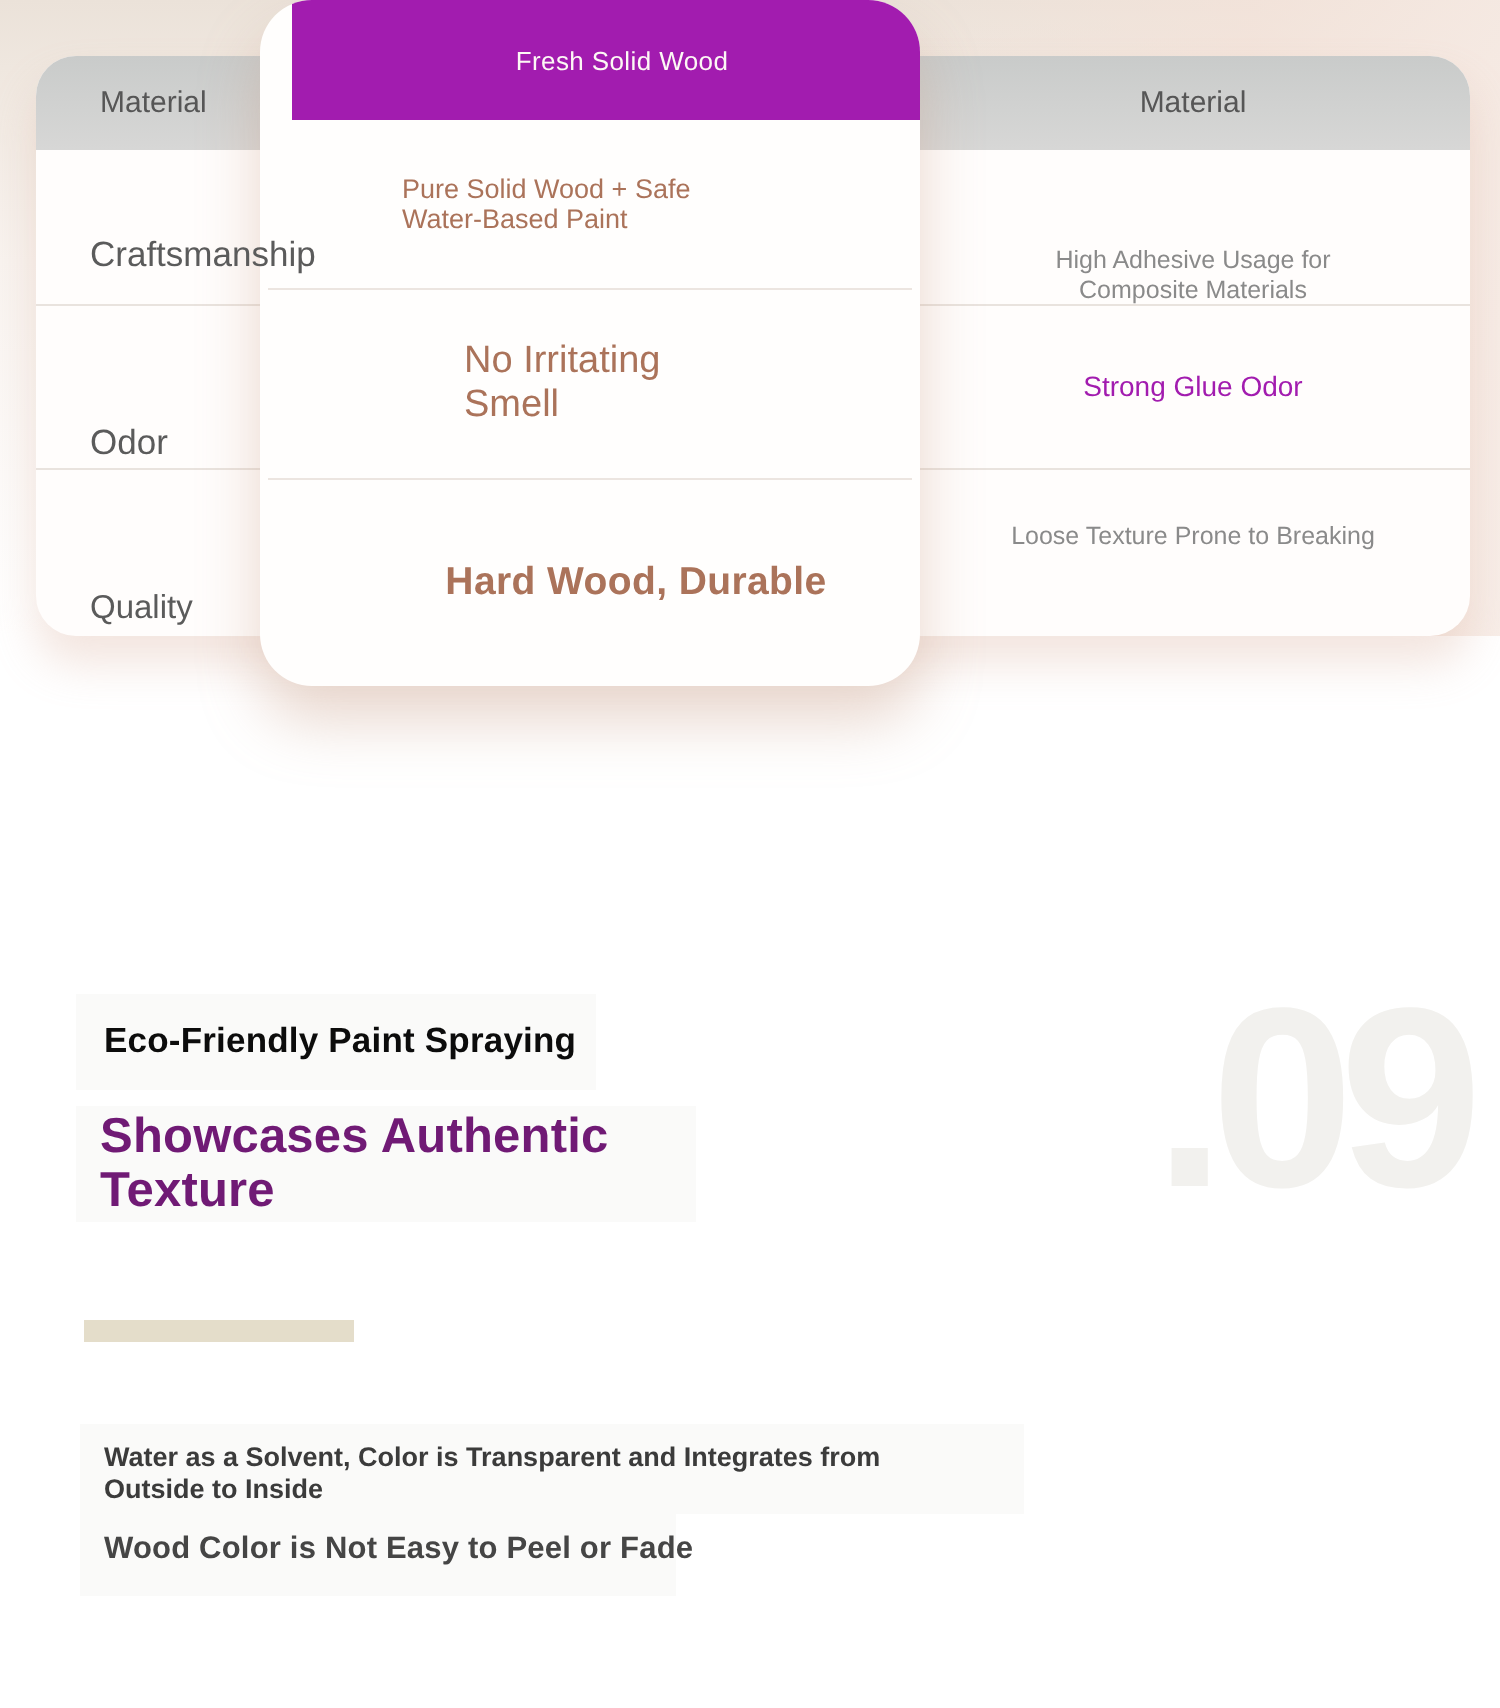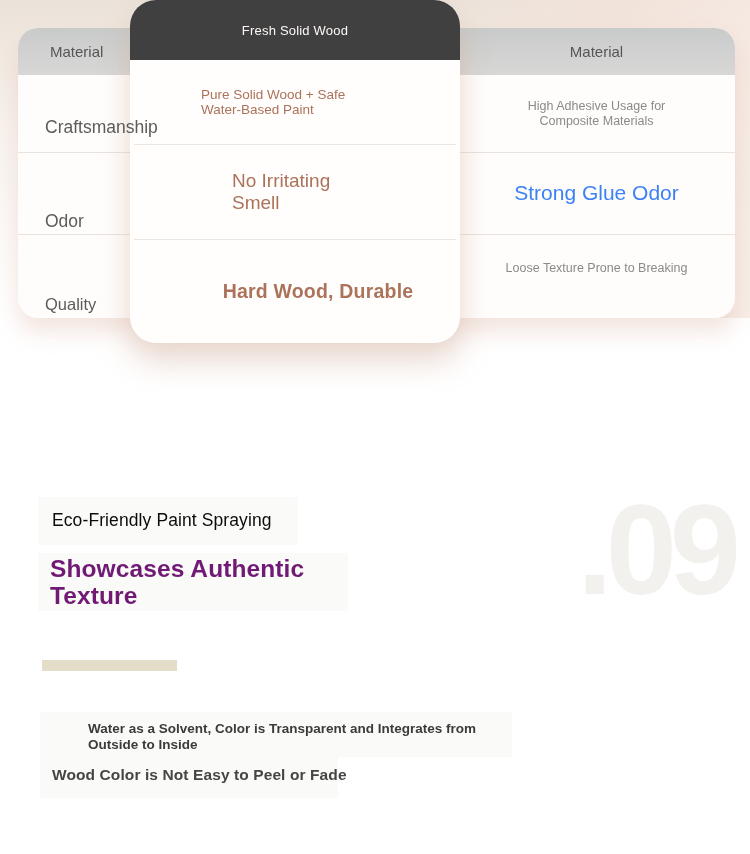--- a/index.html
+++ b/index.html
@@ -27,40 +27,40 @@
   .sep{position:absolute;left:0;width:100%;height:1px;background:#e9e3de;}
   .sep.s1{top:124px;} .sep.s2{top:206px;}
   .right-col{
     position:absolute;right:0;top:0;width:277px;height:290px;
   }
   .right-cell{
     position:absolute;left:0;width:100%;display:flex;align-items:center;justify-content:center;
     text-align:center;color:#8a8a8a;
   }
   .rc-header{top:0;height:47px;font-size:15px;color:#565656;font-weight:500;}
-  .rc-1{top:47px;height:77px;font-size:12.5px;font-weight:500;line-height:1.16;}
+  .rc-1{top:47px;height:77px;font-size:12.5px;font-weight:500;line-height:1.16;align-items:flex-end;}
   .rc-1 span{display:block;width:158px;}
-  .rc-2{top:124px;height:82px;font-size:21px;color:#3b82f6;font-weight:500;}
+  .rc-2{top:124px;height:82px;font-size:14px;color:#a21caf;font-weight:500;}
   .rc-3{top:206px;height:68px;font-size:12.5px;font-weight:500;}
   
   .left-labels{position:absolute;left:18px;top:28px;width:340px;height:290px;z-index:3;pointer-events:none;}
   .left-cell{position:absolute;left:0;width:100%;display:flex;align-items:center;color:#5b5b5b;}
   .lc-header{top:0;height:47px;padding-left:32px;font-size:15px;color:#565656;font-weight:500;}
   .lc-1{top:47px;height:105px;padding-left:27px;font-size:17.5px;font-weight:500;}
   .lc-2{top:152px;height:82px;padding-left:27px;font-size:17.5px;font-weight:500;}
   .lc-3{top:234px;height:84px;padding-left:27px;font-size:16.5px;font-weight:500;}
   
   .card{
     position:absolute;left:130px;top:0;width:330px;height:343px;z-index:2;
     background:#fffefd;border-radius:26px;overflow:hidden;
     box-shadow:0 18px 30px rgba(196,152,130,0.38);
   }
   .card-header{
-    position:absolute;left:0;top:0;width:100%;height:60px;
-    background:#404040;color:#fdf8f5;font-size:13px;font-weight:500;
+    position:absolute;left:16px;top:0;width:100%;height:60px;
+    background:#a21caf;color:#fdf8f5;font-size:13px;font-weight:500;
     display:flex;align-items:center;justify-content:center;letter-spacing:0.2px;
   }
   .card-sep{position:absolute;left:4px;right:4px;height:1px;background:#ece5e0;}
   .card-sep.c1{top:144px;} .card-sep.c2{top:239px;}
   .card-row{position:absolute;left:0;width:100%;display:flex;align-items:center;color:#ab735a;}
   .cr-1{top:60px;height:84px;padding-left:71px;box-sizing:border-box;font-size:13.5px;font-weight:500;line-height:1.12;}
   .cr-1 span{display:block;width:162px;}
   .cr-2{top:144px;height:95px;padding-left:102px;box-sizing:border-box;font-size:19px;font-weight:500;line-height:1.12;}
   .cr-2 span{display:block;width:125px;}
   .cr-3{top:239px;height:104px;justify-content:center;text-align:center;font-size:19.5px;font-weight:600;letter-spacing:0.2px;padding-left:23px;}
@@ -70,30 +70,30 @@
   .hl.h2{left:38px;top:553px;width:310px;height:58px;}
   .hl.h3{left:40px;top:712px;width:472px;height:45px;}
   .hl.h4{left:40px;top:757px;width:298px;height:41px;}
   .big-number{
     position:absolute;right:16px;top:490px;z-index:0;
     font-size:128px;line-height:120px;font-weight:bold;letter-spacing:-7px;
     color:#f2f1ee;
   }
   .kicker{
     position:absolute;left:52px;top:510px;z-index:1;
-    font-size:17.5px;font-weight:400;color:#0c0c0c;letter-spacing:0.1px;
+    font-size:17.5px;font-weight:700;color:#0c0c0c;letter-spacing:0.1px;
   }
   .title{
     position:absolute;left:50px;top:556px;width:305px;z-index:1;
     font-size:24.5px;font-weight:800;color:#701a75;line-height:1.1;letter-spacing:0.1px;
   }
   .tan-bar{position:absolute;left:42px;top:660px;width:135px;height:11px;background:#e4ddca;z-index:1;}
   .point-1{
     position:absolute;left:52px;top:721px;width:415px;z-index:1;
-    font-size:13.5px;font-weight:600;color:#3b3b3b;line-height:1.2;margin-left:36px;
+    font-size:13.5px;font-weight:600;color:#3b3b3b;line-height:1.2;
   }
   .point-2{
     position:absolute;left:52px;top:766px;z-index:1;
     font-size:15.5px;font-weight:600;color:#454545;letter-spacing:0.1px;
   }
 </style>
 </head>
 <body>
 
 <div class="screen">

